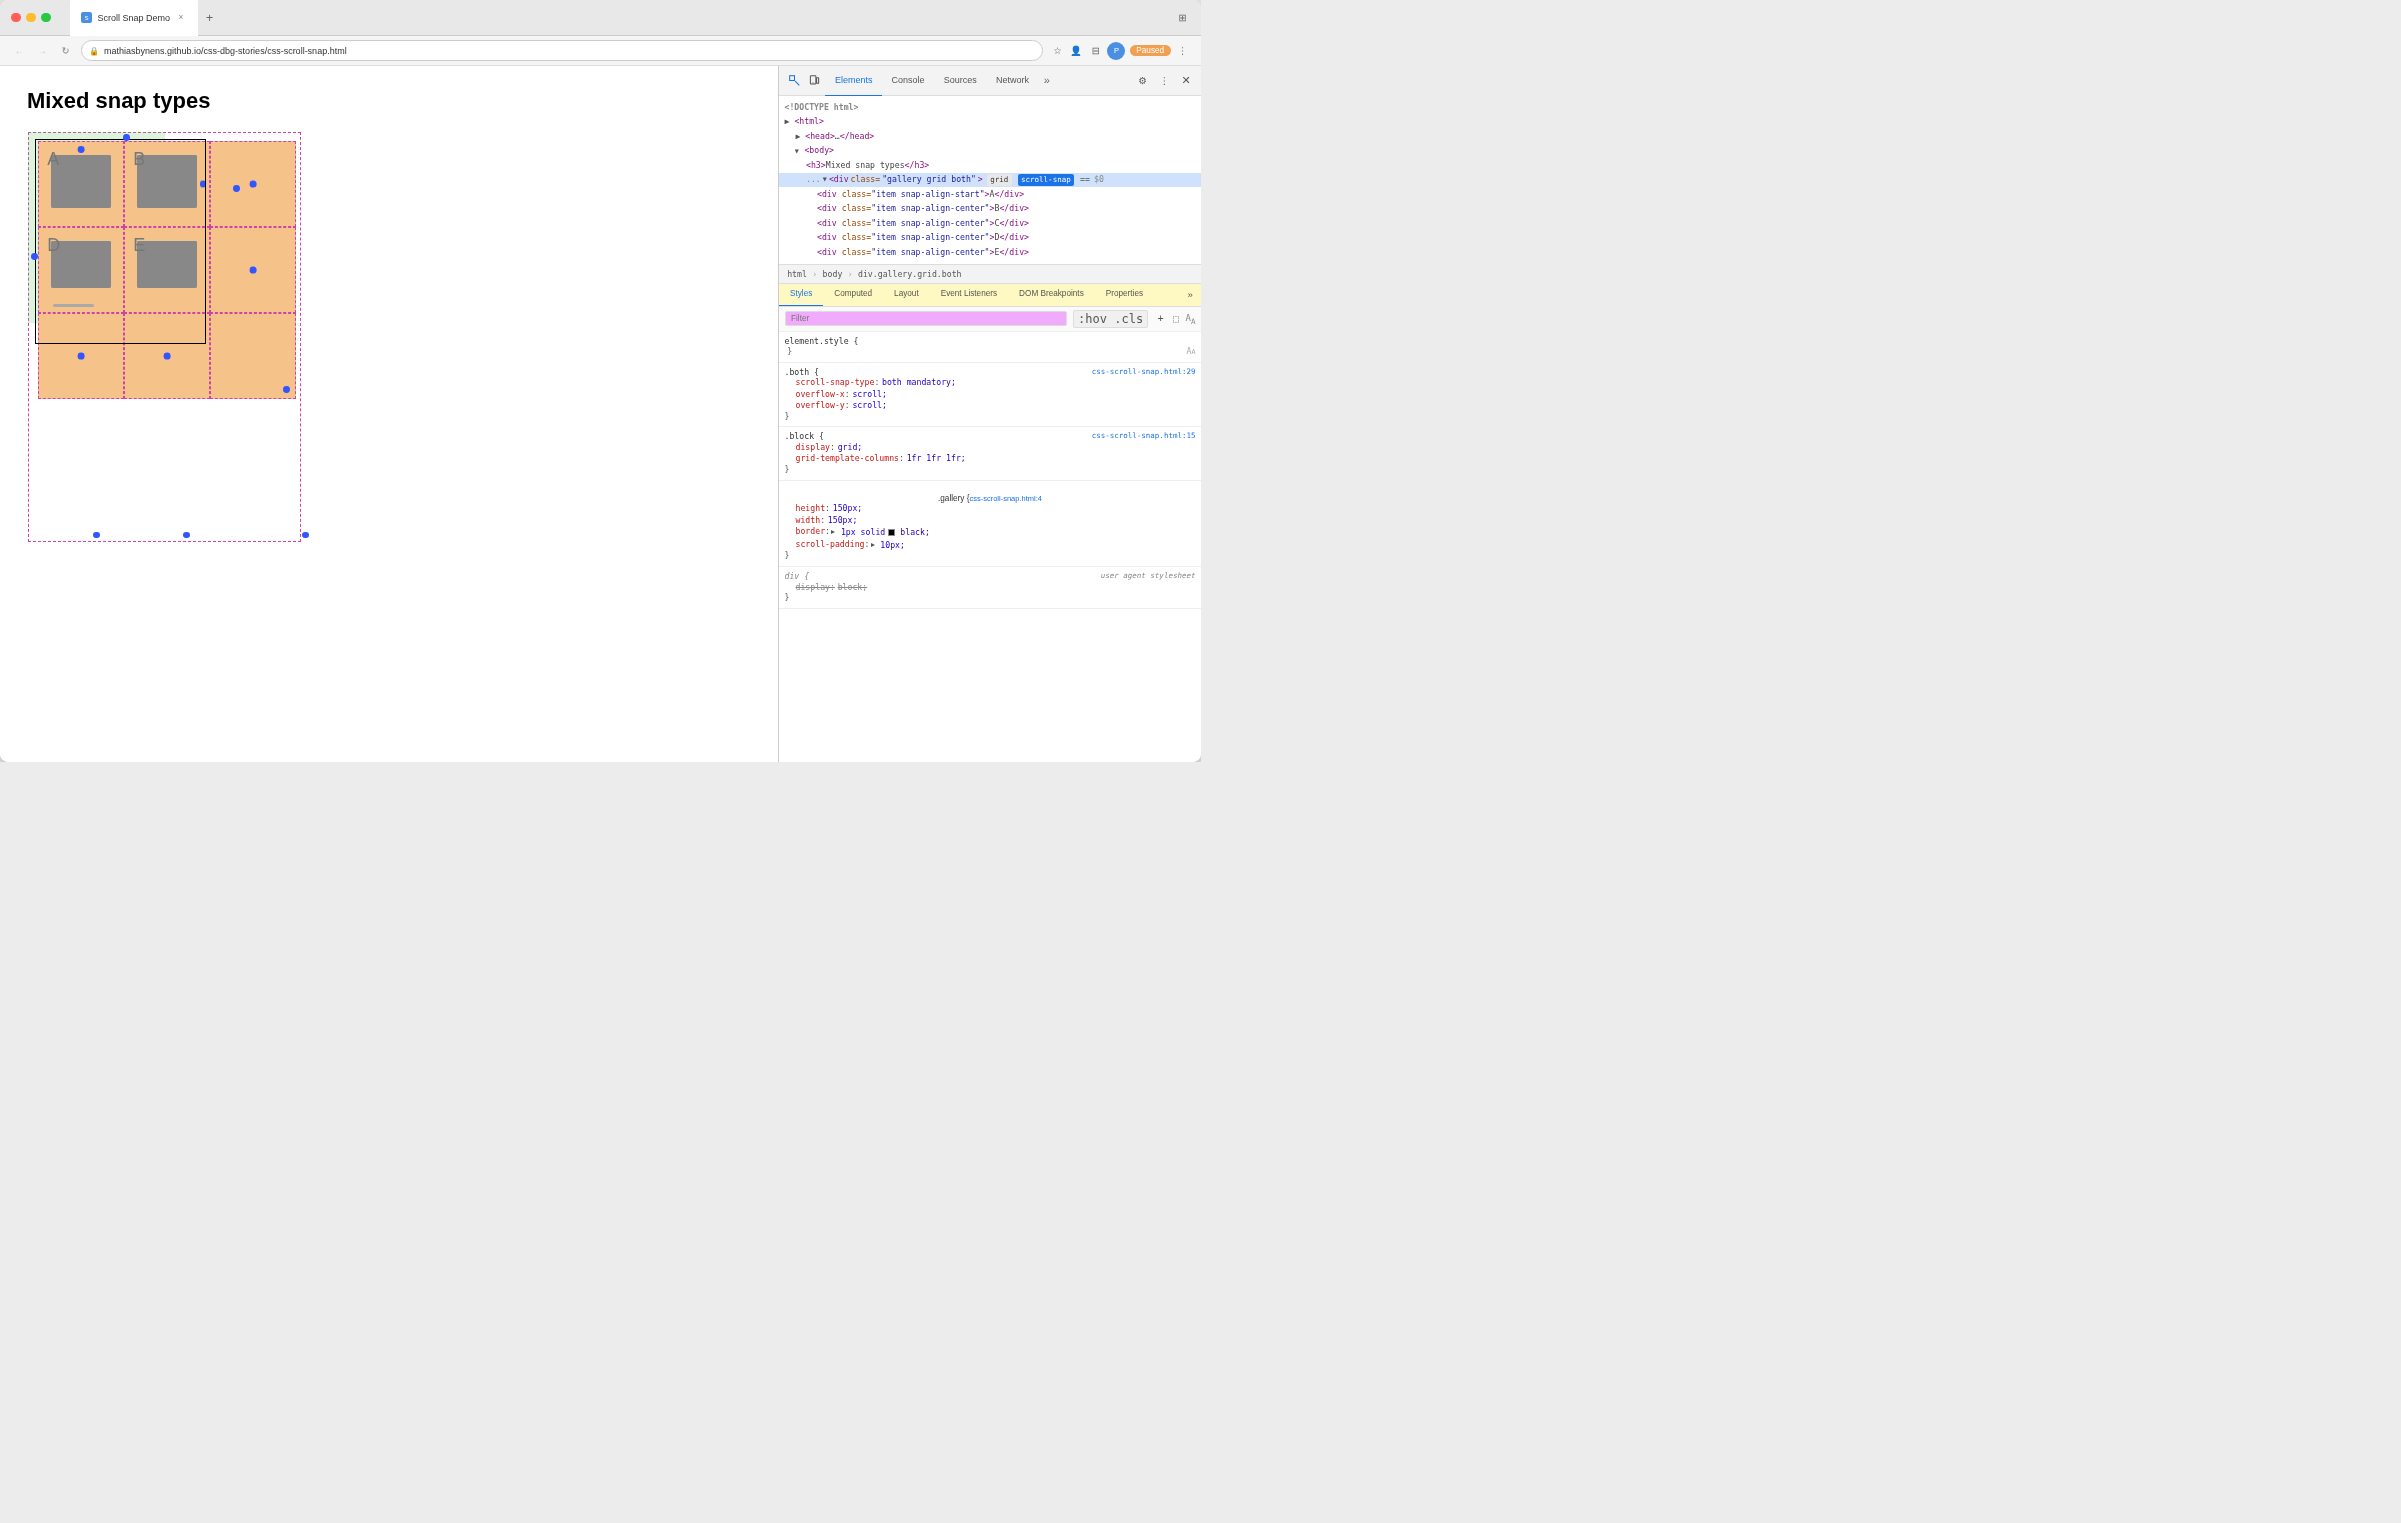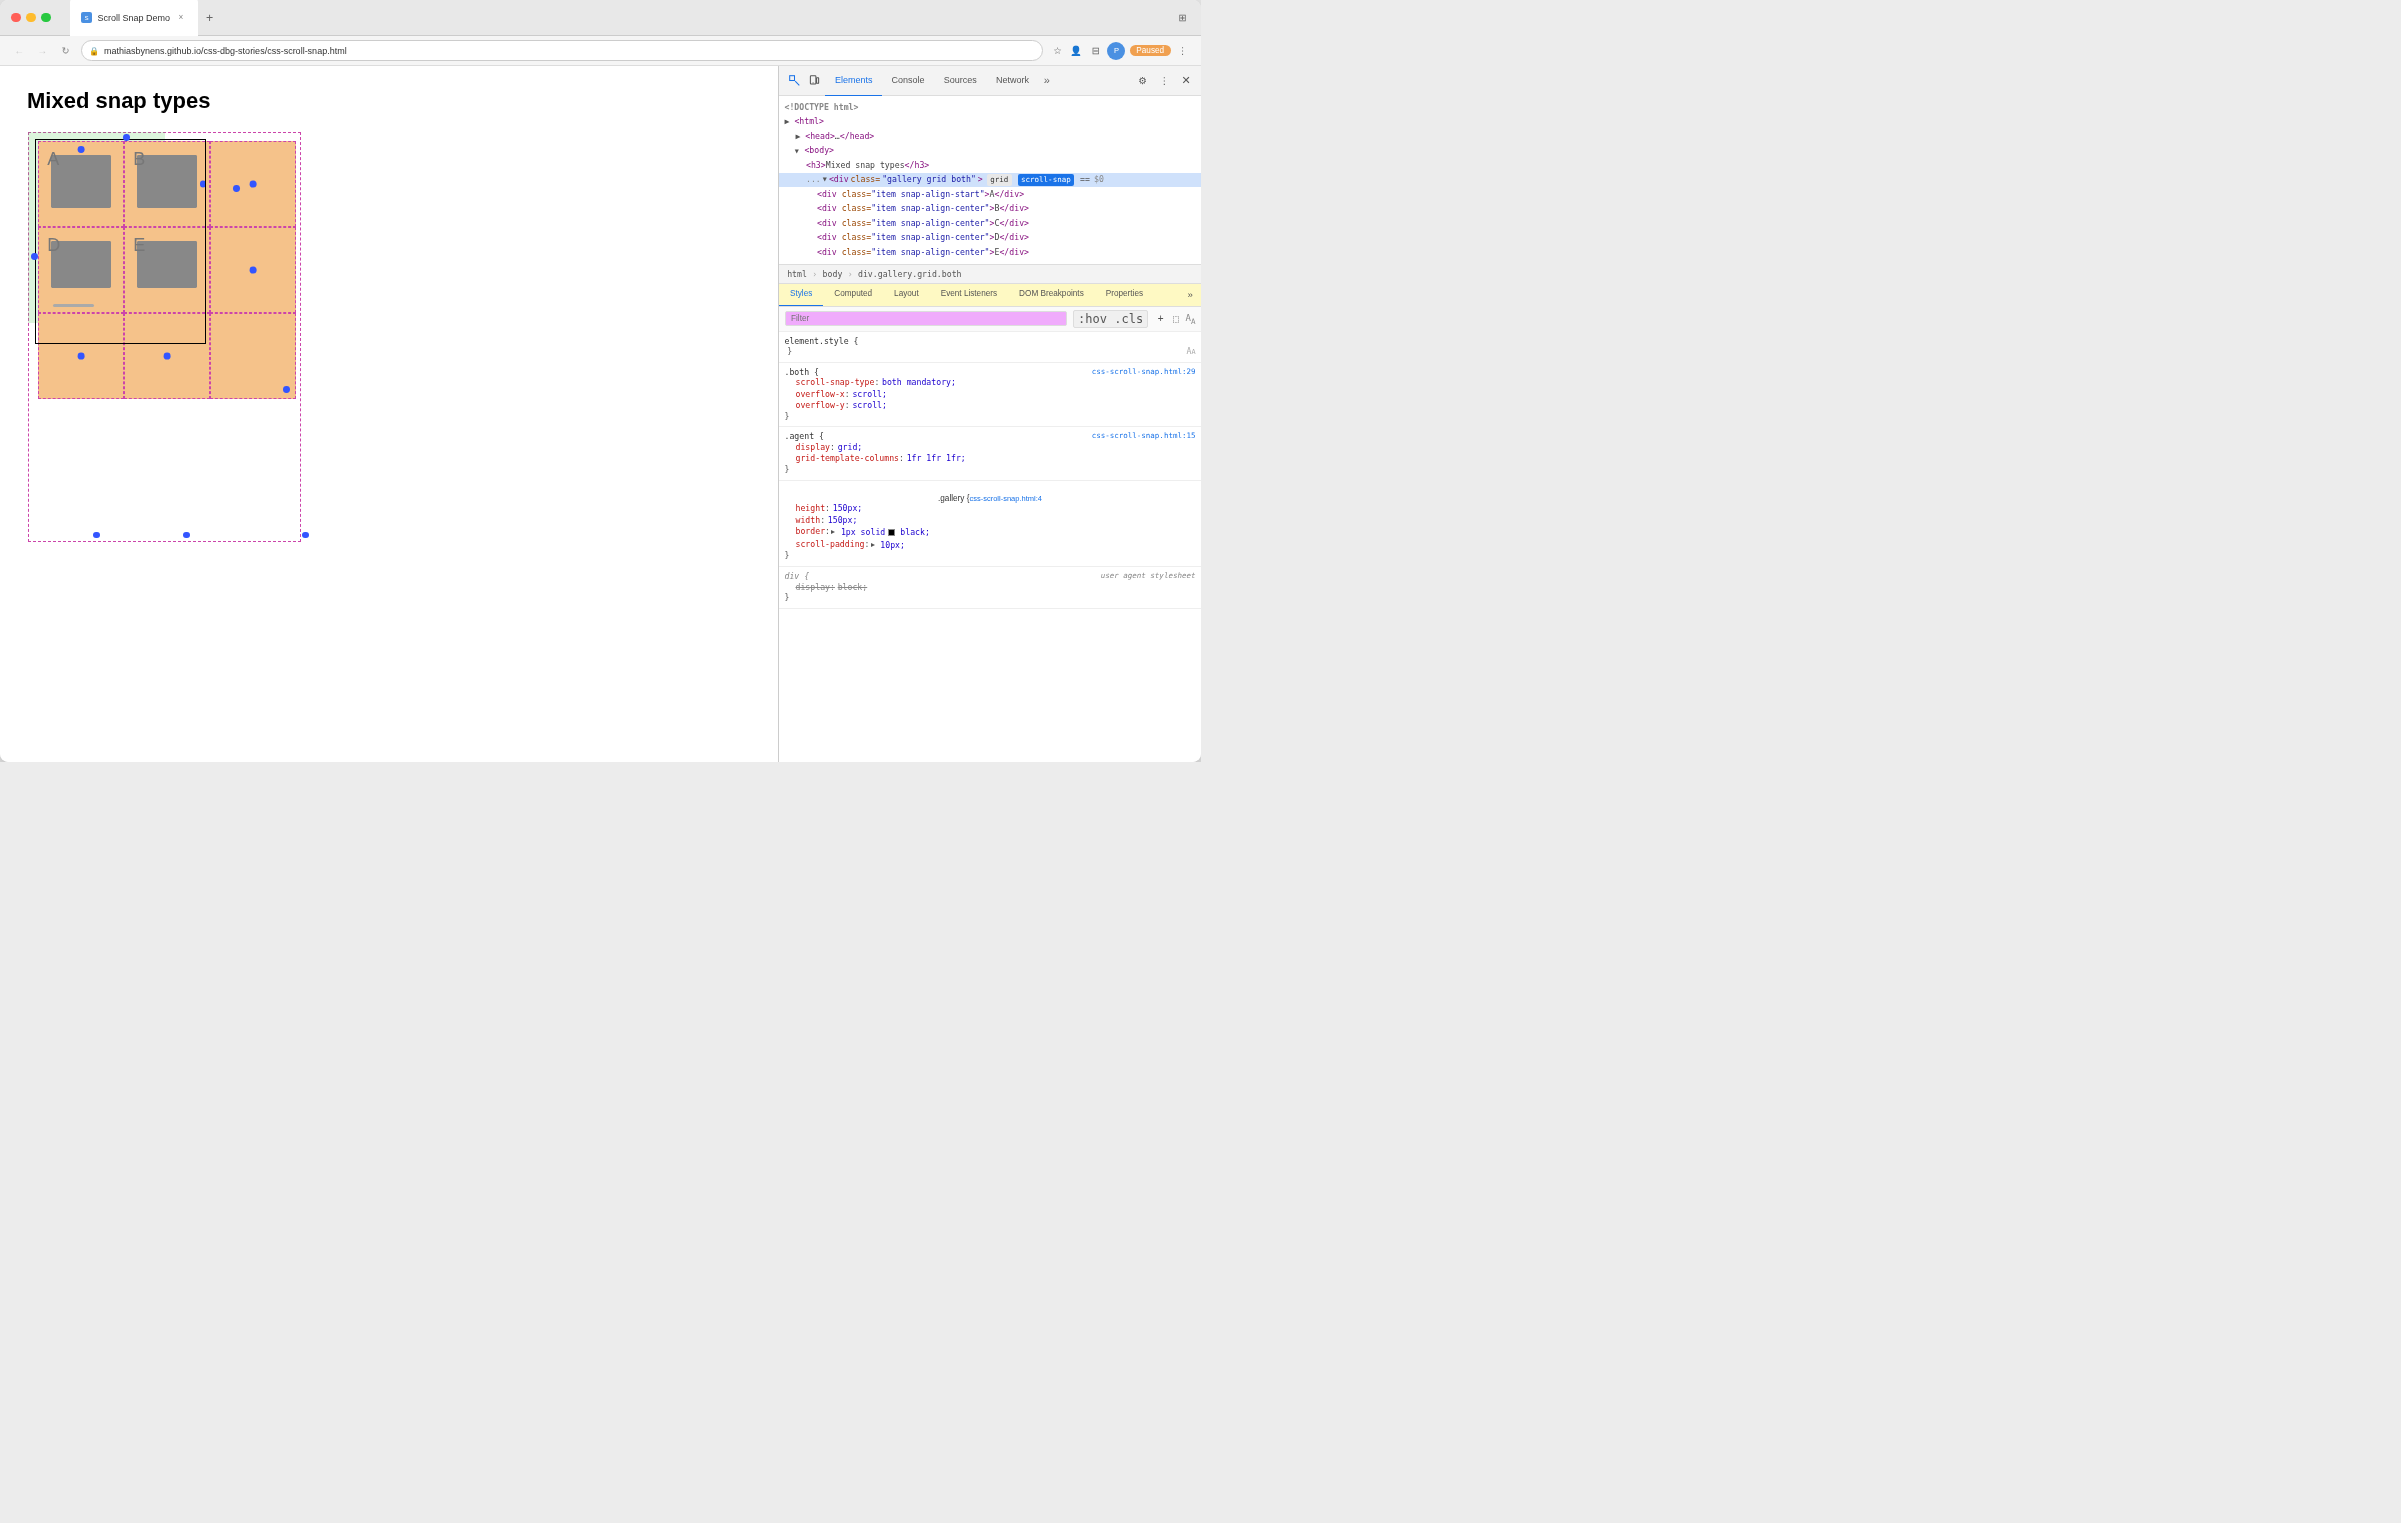--- a/index.html
+++ b/index.html
@@ -359,21 +359,21 @@
               <span class="style-colon">:</span>
             <span class="style-prop-value"> scroll;</span>
           </div>
           <div style="font-family:monospace; font-size:8.2px;">
             <span class="style-brace">}</span>
           </div>
         </div>
 
         <div class="style-block">
           <div style="font-family:monospace; font-size:8.2px; display:flex; justify-content:space-between;">
-            <span class="style-selector">.agent {</span>
+            <span class="style-selector">.block {</span>
             <span class="style-source">css-scroll-snap.html:15</span>
           </div>
           <div class="style-prop">
             <span class="style-prop-name">display</span>
               <span class="style-colon">:</span>
             <span class="style-prop-value"> grid;</span>
           </div>
           <div class="style-prop">
             <span class="style-prop-name">grid-template-columns</span>
               <span class="style-colon">:</span>

